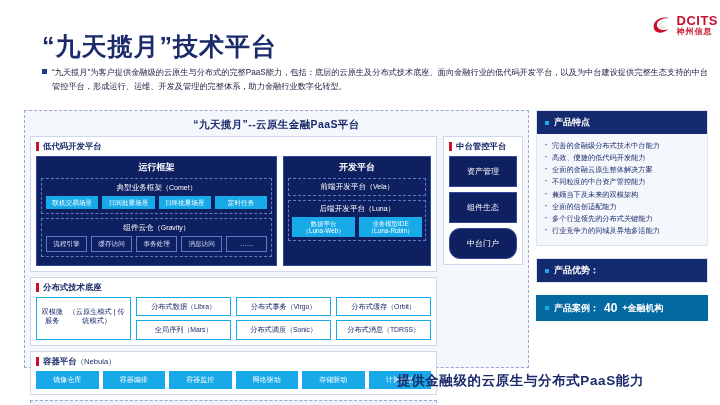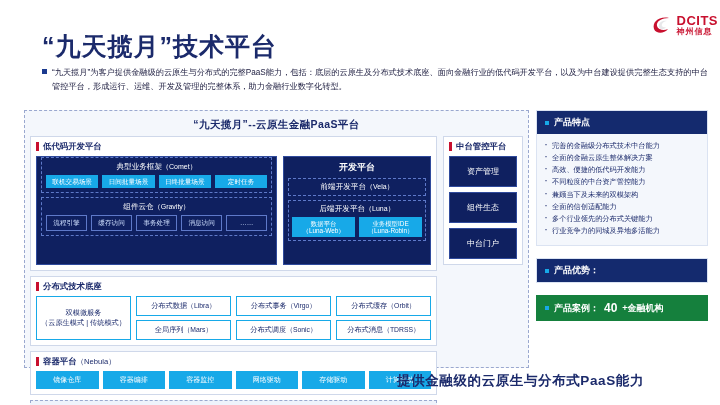--- a/index.html
+++ b/index.html
@@ -81,31 +81,31 @@
   .dev-strip .en { font-size: 7px; }
   .dev-sub { display: flex; gap: 4px; margin-top: 3px; }
   .dev-sub .chip { padding: 3px 1px; font-size: 6.4px; }
 
   
   .rc-panel { background: #ffffff; border: 1px solid #cfd8ea; padding: 4px 5px 5px 5px; }
   .rc-item {
     background: #0f2060; border: 1px solid #2f4a9c; color: #ffffff;
     font-size: 8px; text-align: center; padding: 9px 0; margin-bottom: 5px;
   }
-  .rc-item:last-child { margin-bottom: 0; }
+  .rc-item:last-child { margin-bottom: 0; border-radius: 11px; }
 
   
   #dist-grid { display: flex; gap: 5px; }
   #dist-grid .col { flex: 1 1 0; display: flex; flex-direction: column; gap: 4px; }
   .lbox {
     border: 1px solid #17a9e8; background: #ffffff; color: #1b2a6b;
     font-size: 7.2px; text-align: center; padding: 4px 2px; line-height: 1.35;
   }
   .lbox .en { font-size: 6.8px; }
-  .lbox.tall { padding: 9px 2px; height: 100%; display: flex; flex-direction: column; justify-content: center; }
+  .lbox.tall { padding: 9px 2px; height: 100%; display: flex; flex-direction: row; justify-content: center; }
 
   
   #container-row { display: flex; gap: 4px; }
   #container-row .cbox {
     flex: 1 1 0; background: #17a9e8; color: #ffffff; font-size: 7px;
     text-align: center; padding: 4px 1px;
   }
 
   
   #infra {
@@ -130,21 +130,21 @@
   .side-body ul { list-style: none; }
   .side-body li {
     font-size: 7.2px; color: #1b2a6b; line-height: 1.55;
     padding-left: 7px; position: relative; margin-bottom: 1px;
   }
   .side-body li::before {
     content: "·"; position: absolute; left: 0; top: -1px; color: #1b2a6b; font-weight: bold;
   }
   .side-body.adv li { line-height: 1.55; margin-bottom: 3px; }
 
-  #case-card { background: #15803d; padding: 6px 9px; display: flex; align-items: flex-end; gap: 5px; }
+  #case-card { background: #0369a1; padding: 6px 9px; display: flex; align-items: flex-end; gap: 5px; }
   #case-card .sq { width: 4px; height: 4px; background: #17a9e8; flex: none; align-self: center; }
   #case-card .label { color: #ffffff; font-size: 9px; font-weight: bold; }
   #case-card .value { color: #ffffff; font-size: 12px; font-weight: bold; }
   #case-card .unit { color: #ffffff; font-size: 9px; font-weight: bold; }
 
   
   #footer {
     position: absolute; left: 0; top: 372px; width: 644px; text-align: right;
   }
   #footer .cap { font-size: 13.5px; font-weight: bold; color: #1b2a6b; letter-spacing: .6px; }
@@ -185,20 +185,21 @@
 
       <div class="panel">
         <div class="panel-head">
           <span class="tick"></span>
           <span class="ttl">低代码开发平台</span>
         </div>
 
         <div id="lowcode-row">
 
           <div id="runtime-frame" class="navy-box">
+            <div class="navy-title">运行框架</div>
 
             <div class="inner-dashed">
               <div class="inner-title">
                 <span>典型业务框架</span><span class="en">（Comet）</span>
               </div>
               <div class="chip-row">
                 <span class="chip cyan">联机交易场景</span>
                 <span class="chip cyan">日间批量场景</span>
                 <span class="chip cyan">日终批量场景</span>
                 <span class="chip cyan">定时任务</span>
@@ -331,22 +332,22 @@
 <div id="sidebar">
 
   <div class="side-card">
     <div class="side-head">
       <span class="sq"></span>
       <span>产品特点</span>
     </div>
     <div class="side-body">
       <ul>
         <li>完善的金融级分布式技术中台能力</li>
+        <li>高效、便捷的低代码开发能力</li>
         <li>全面的金融云原生整体解决方案</li>
-        <li>高效、便捷的低代码开发能力</li>
         <li>不同粒度的中台资产管控能力</li>
         <li>兼顾当下及未来的双模架构</li>
         <li>全面的信创适配能力</li>
         <li>多个行业领先的分布式关键能力</li>
         <li>行业竞争力的同城及异地多活能力</li>
       </ul>
     </div>
   </div>
 
   <div class="side-card">

